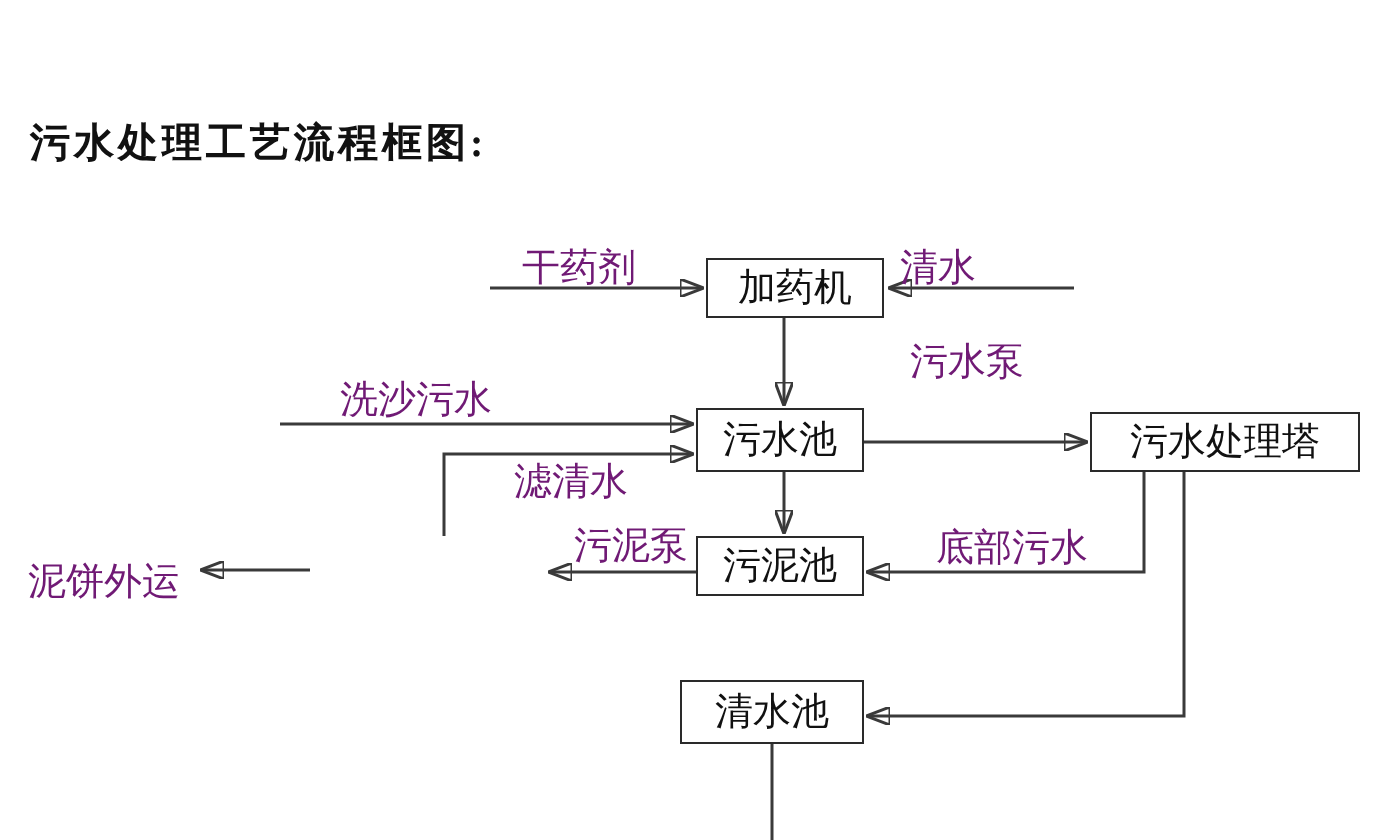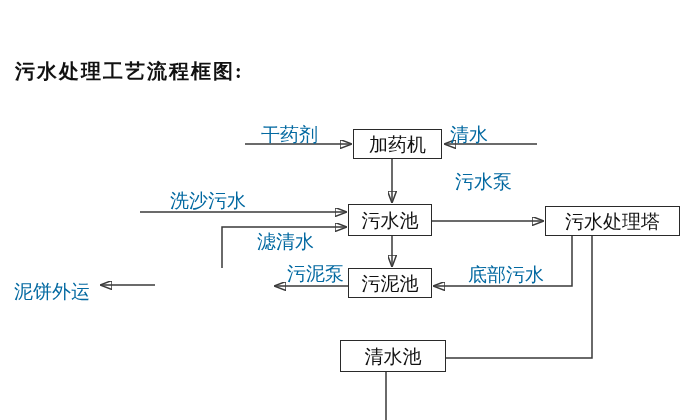--- a/index.html
+++ b/index.html
@@ -51,27 +51,27 @@
     font-size: 19px;
     line-height: 1;
     color: #111111;
     white-space: nowrap;
   }
   #node-dosing-machine   { left: 353px; top:  89px; width: 89px; height: 30px; }
   #node-sewage-pool      { left: 348px; top: 164px; width: 84px; height: 32px; }
   #node-treatment-tower  { left: 545px; top: 166px; width: 135px; height: 30px; }
   #node-belt-filter-press{ left: 155px; top: 228px; width: 118px; height: 30px; }
   #node-sludge-pool      { left: 348px; top: 228px; width: 84px; height: 30px; }
-  #node-clean-water-pool { left: 340px; top: 300px; width: 106px; height: 32px; }
+  #node-clean-water-pool { left: 340px; top: 300px; width: 92px; height: 32px; }
 
   .flow-label {
     position: absolute;
     font-size: 19px;
     line-height: 1;
-    color: #0369a1;
+    color: #701a75;
     white-space: nowrap;
   }
   #lbl-dry-agent           { left: 261px; top:  85px; }
   #lbl-clean-water         { left: 450px; top:  85px; }
   #lbl-sand-washing-sewage { left: 170px; top: 151px; }
   #lbl-sewage-pump         { left: 455px; top: 132px; }
   #lbl-filtered-water      { left: 257px; top: 192px; }
   #lbl-mud-cake-out        { left:  14px; top: 242px; }
   #lbl-sludge-pump         { left: 287px; top: 224px; }
   #lbl-bottom-sewage       { left: 468px; top: 225px; }

